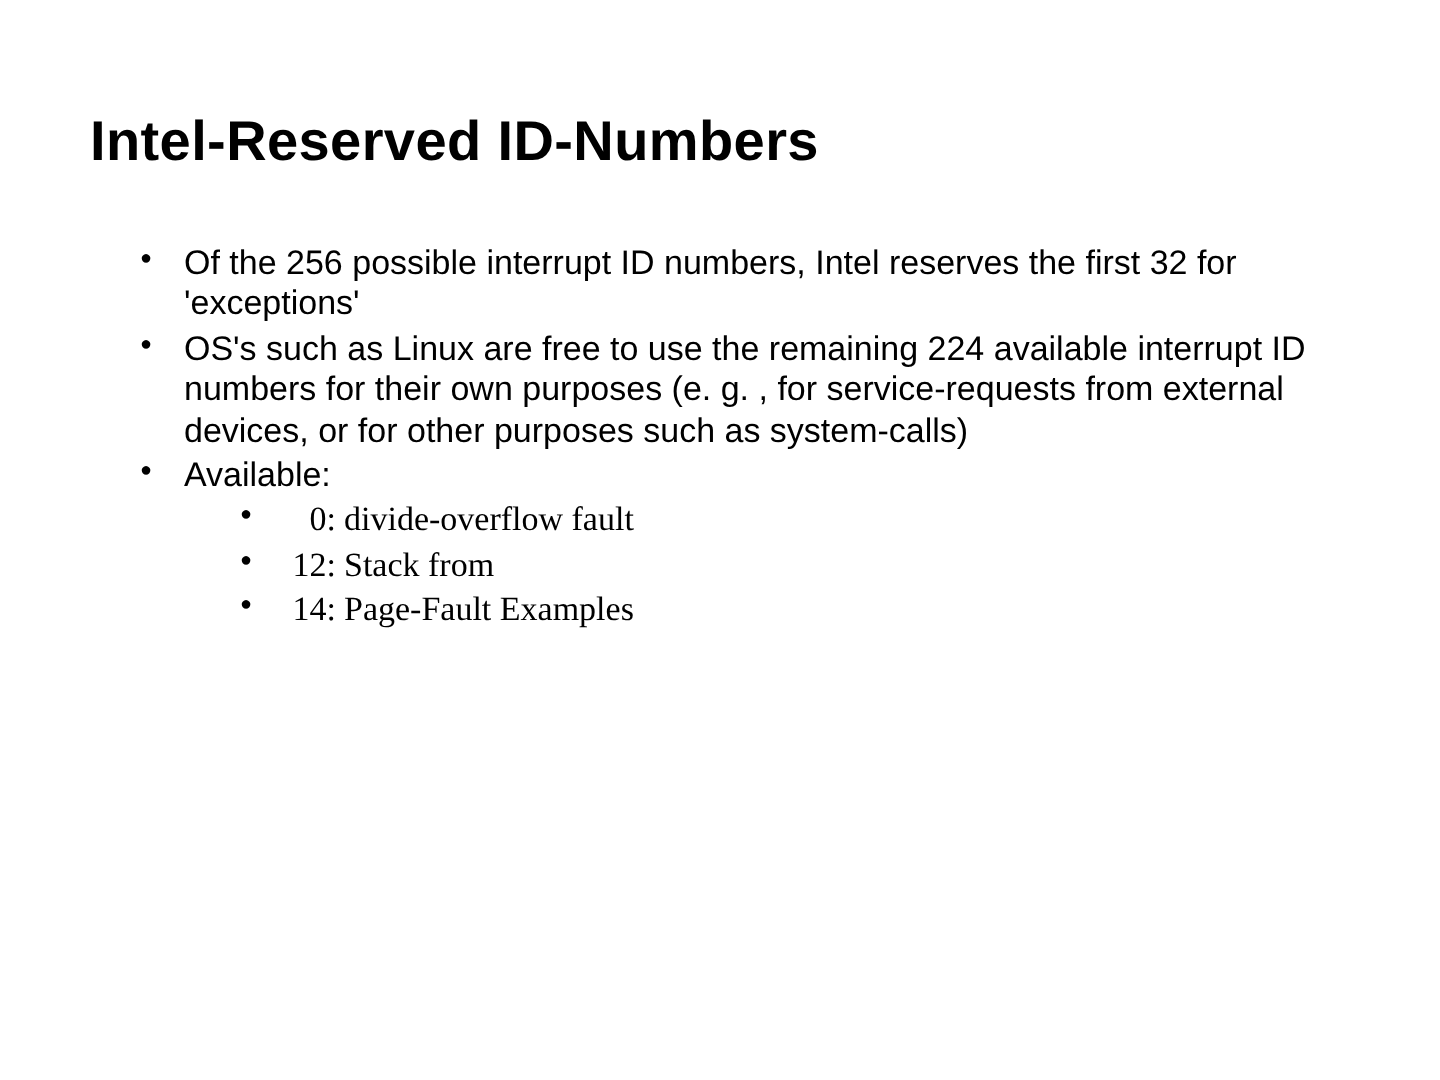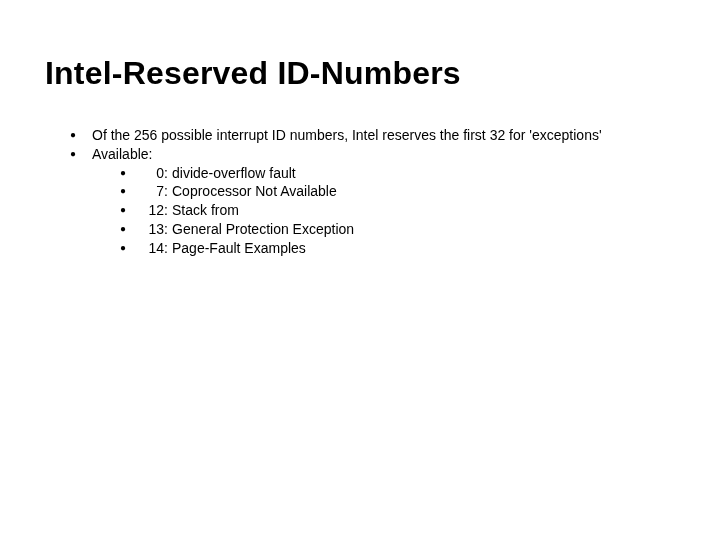--- a/index.html
+++ b/index.html
@@ -11,30 +11,30 @@
     font-family: Arial, Helvetica, sans-serif;
     color: #000;
   }
   .slide {
     box-sizing: border-box;
     width: 720px;
     height: 540px;
     padding: 55px 40px 40px 45px;
   }
   .title {
-    font-size: 32px;
+    font-size: 28px;
     font-weight: bold;
     margin: 0 0 35px 0;
     letter-spacing: 0.2px;
   }
   ul.top {
     list-style: none;
     margin: 0;
     padding: 0 0 0 25px;
-    font-size: 14px;
+    font-size: 17px;
     line-height: 1.2;
   }
   ul.top > li {
     position: relative;
     padding-left: 22px;
     margin-bottom: 2px;
   }
   ul.top > li::before {
     content: "●";
     position: absolute;
@@ -44,20 +44,21 @@
   }
   ul.sub {
     list-style: none;
     margin: 2px 0 0 0;
     padding: 0 0 0 28px;
   }
   ul.sub > li {
     position: relative;
     padding-left: 22px;
     margin-bottom: 2px;
+    font-family: Liberation Serif, serif;
   }
   ul.sub > li::before {
     content: "●";
     position: absolute;
     left: 0;
     top: 2px;
     font-size: 10px;
   }
   .num {
     display: inline-block;
@@ -66,24 +67,23 @@
     margin-right: 4px;
   }
 </style>
 </head>
 <body>
 
 <div class="slide">
   <h1 class="title">Intel-Reserved ID-Numbers</h1>
   <ul class="top">
     <li>Of the 256 possible interrupt ID numbers, Intel reserves the first 32 for 'exceptions'</li>
+    <li>OS's such as Linux are free to use the remaining 224 available interrupt ID numbers for their own purposes (e. g. , for service-requests from external devices, or for other purposes such as system-calls)</li>
     <li>
       <span>Available:</span>
       <ul class="sub">
         <li><span class="num">0:</span><span>divide-overflow fault</span></li>
-        <li><span class="num">7:</span><span>Coprocessor Not Available</span></li>
         <li><span class="num">12:</span><span>Stack from</span></li>
-        <li><span class="num">13:</span><span>General Protection Exception</span></li>
         <li><span class="num">14:</span><span>Page-Fault Examples</span></li>
       </ul>
     </li>
   </ul>
 </div>
 
 </body></html>

